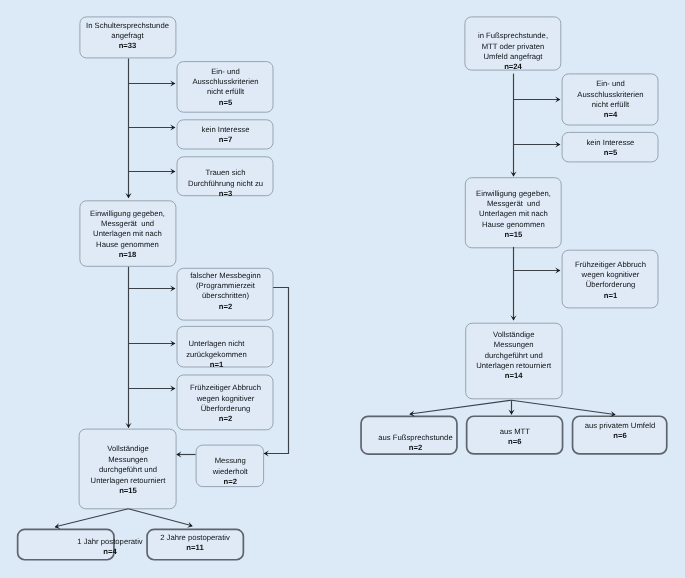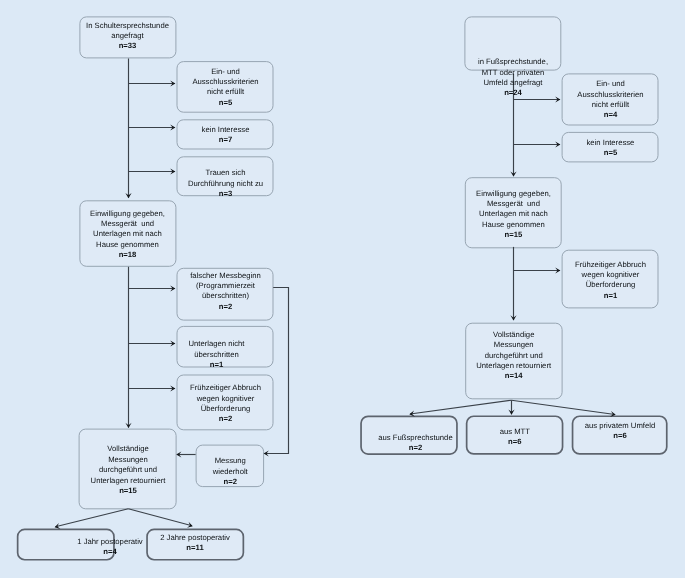--- a/index.html
+++ b/index.html
@@ -154,21 +154,21 @@
       <span class="ln b">n=18</span>
     </div>
     <div class="node" style="left: 176.5px; top: 267.8px; width: 97px; height: 52.8px; padding-top: 2px; padding-bottom: 8px;">
       <span class="ln">falscher Messbeginn</span>
       <span class="ln">(Programmierzeit</span>
       <span class="ln">überschritten)</span>
       <span class="ln b">n=2</span>
     </div>
     <div class="node" style="left: 176.5px; top: 325.9px; width: 79px; height: 41.6px; padding-top: 16px; padding-bottom: 0px;">
       <span class="ln">Unterlagen nicht</span>
-      <span class="ln">überschritten</span>
+      <span class="ln">zurückgekommen</span>
       <span class="ln b">n=1</span>
     </div>
     <div class="node" style="left: 176.5px; top: 374.5px; width: 97px; height: 55.8px; padding-top: 2px; padding-bottom: 0px;">
       <span class="ln">Frühzeitiger Abbruch</span>
       <span class="ln">wegen kognitiver</span>
       <span class="ln">Überforderung</span>
       <span class="ln b">n=2</span>
     </div>
     <div class="node" style="left: 195.6px; top: 444.6px; width: 68.5px; height: 42.5px; padding-top: 16px; padding-bottom: 5px;">
       <span class="ln">Messung</span>
@@ -183,21 +183,21 @@
       <span class="ln b">n=15</span>
     </div>
     <div class="node thick" style="left: 16.8px; top: 528.6px; width: 98px; height: 32px; padding-top: 4px; padding-bottom: 0px; margin-left: 44px;">
       <span class="ln">1 Jahr postoperativ</span>
       <span class="ln b">n=4</span>
     </div>
     <div class="node thick" style="left: 146.2px; top: 528.6px; width: 98px; height: 32px; padding-top: 4px; padding-bottom: 8px;">
       <span class="ln">2 Jahre postoperativ</span>
       <span class="ln b">n=11</span>
     </div>
-    <div class="node" style="left: 464.4px; top: 16.4px; width: 98px; height: 54.2px; padding-top: 18px; padding-bottom: 0px; margin-top: 26px;">
+    <div class="node" style="left: 464.4px; top: 16.4px; width: 98px; height: 54.2px; padding-top: 18px; padding-bottom: 0px;">
       <span class="ln">in Fußsprechstunde,</span>
       <span class="ln">MTT oder privaten</span>
       <span class="ln">Umfeld angefragt</span>
       <span class="ln b">n=24</span>
     </div>
     <div class="node" style="left: 561.6px; top: 73.4px; width: 96.9px; height: 52.1px; padding-top: 2px; padding-bottom: 0px;">
       <span class="ln">Ein- und</span>
       <span class="ln">Ausschlusskriterien</span>
       <span class="ln">nicht erfüllt</span>
       <span class="ln b">n=4</span>

